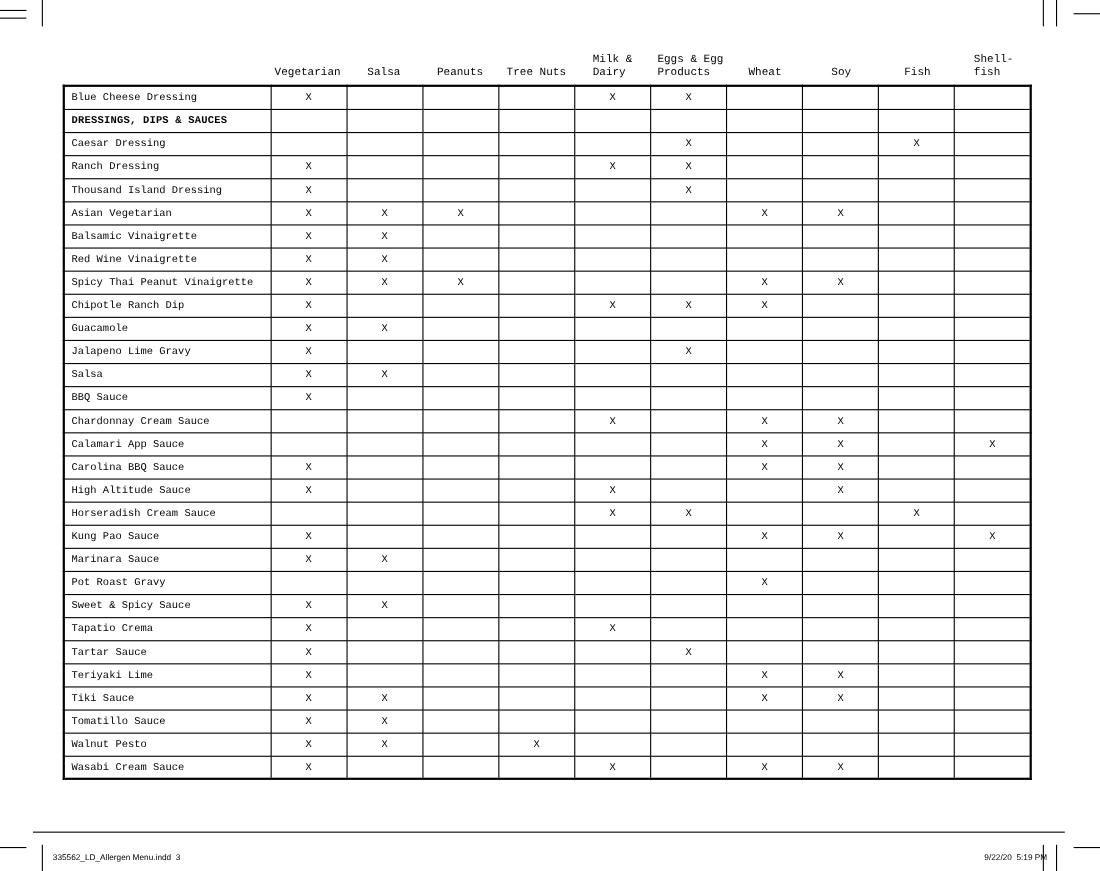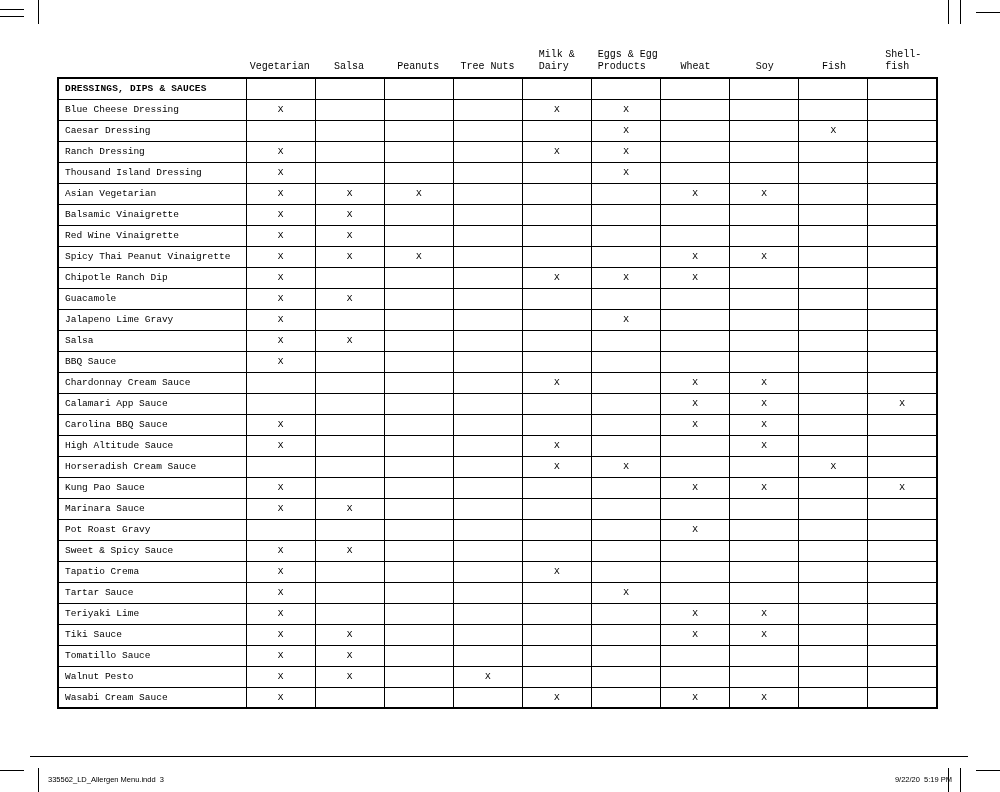--- a/index.html
+++ b/index.html
@@ -119,40 +119,40 @@
         <col>
         <col>
         <col>
         <col>
         <col>
         <col>
         <col>
     </colgroup>
     <tbody id="table-body">
         <tr>
+          <td class="name-cell">Blue Cheese Dressing</td>
+          <td class="mark-cell">X</td>
+          <td class="mark-cell"></td>
+          <td class="mark-cell"></td>
+          <td class="mark-cell"></td>
+          <td class="mark-cell">X</td>
+          <td class="mark-cell">X</td>
+          <td class="mark-cell"></td>
+          <td class="mark-cell"></td>
+          <td class="mark-cell"></td>
+          <td class="mark-cell"></td>
+        </tr>
+        <tr>
           <td class="name-cell section-title">DRESSINGS, DIPS &amp; SAUCES</td>
           <td class="mark-cell"></td>
           <td class="mark-cell"></td>
           <td class="mark-cell"></td>
           <td class="mark-cell"></td>
           <td class="mark-cell"></td>
           <td class="mark-cell"></td>
-          <td class="mark-cell"></td>
-          <td class="mark-cell"></td>
-          <td class="mark-cell"></td>
-          <td class="mark-cell"></td>
-        </tr>
-        <tr>
-          <td class="name-cell">Blue Cheese Dressing</td>
-          <td class="mark-cell">X</td>
-          <td class="mark-cell"></td>
-          <td class="mark-cell"></td>
-          <td class="mark-cell"></td>
-          <td class="mark-cell">X</td>
-          <td class="mark-cell">X</td>
           <td class="mark-cell"></td>
           <td class="mark-cell"></td>
           <td class="mark-cell"></td>
           <td class="mark-cell"></td>
         </tr>
         <tr>
           <td class="name-cell">Caesar Dressing</td>
           <td class="mark-cell"></td>
           <td class="mark-cell"></td>
           <td class="mark-cell"></td>

